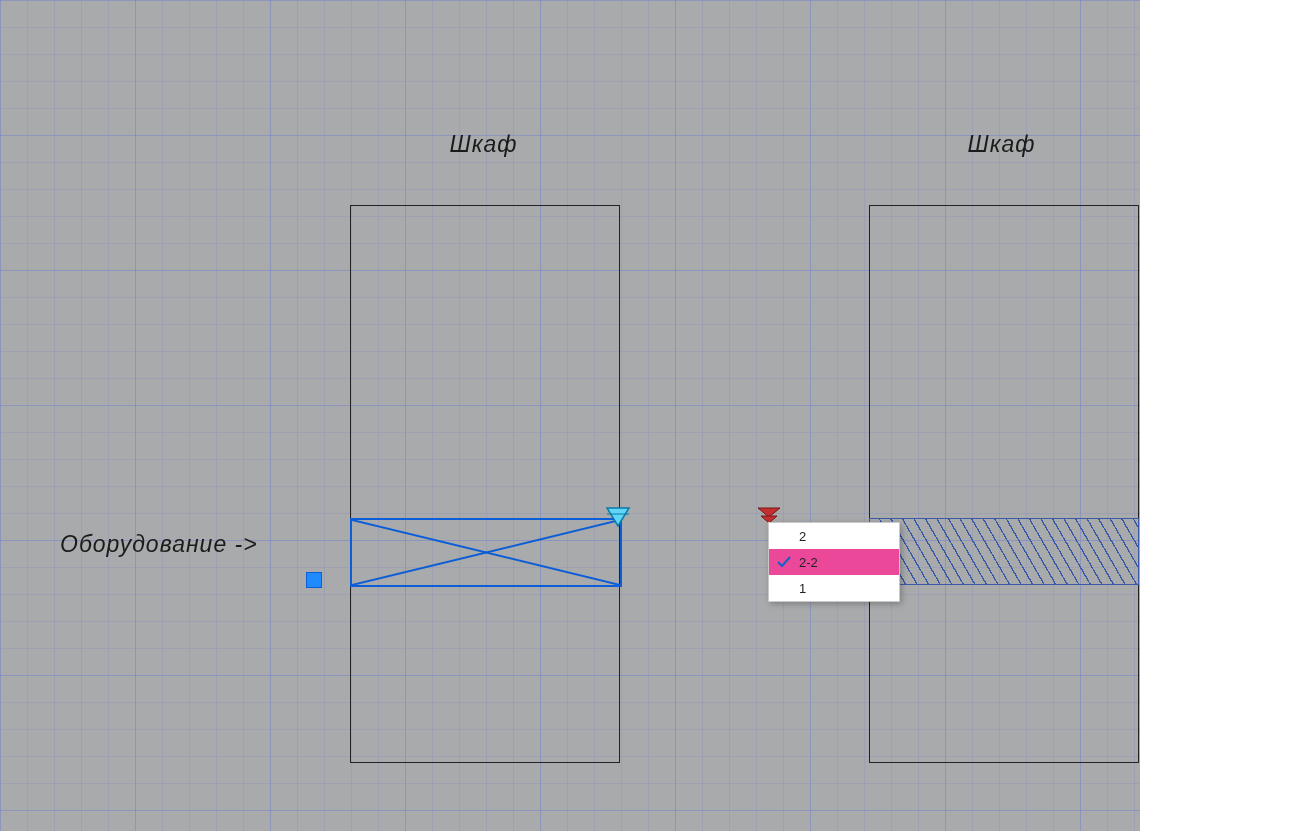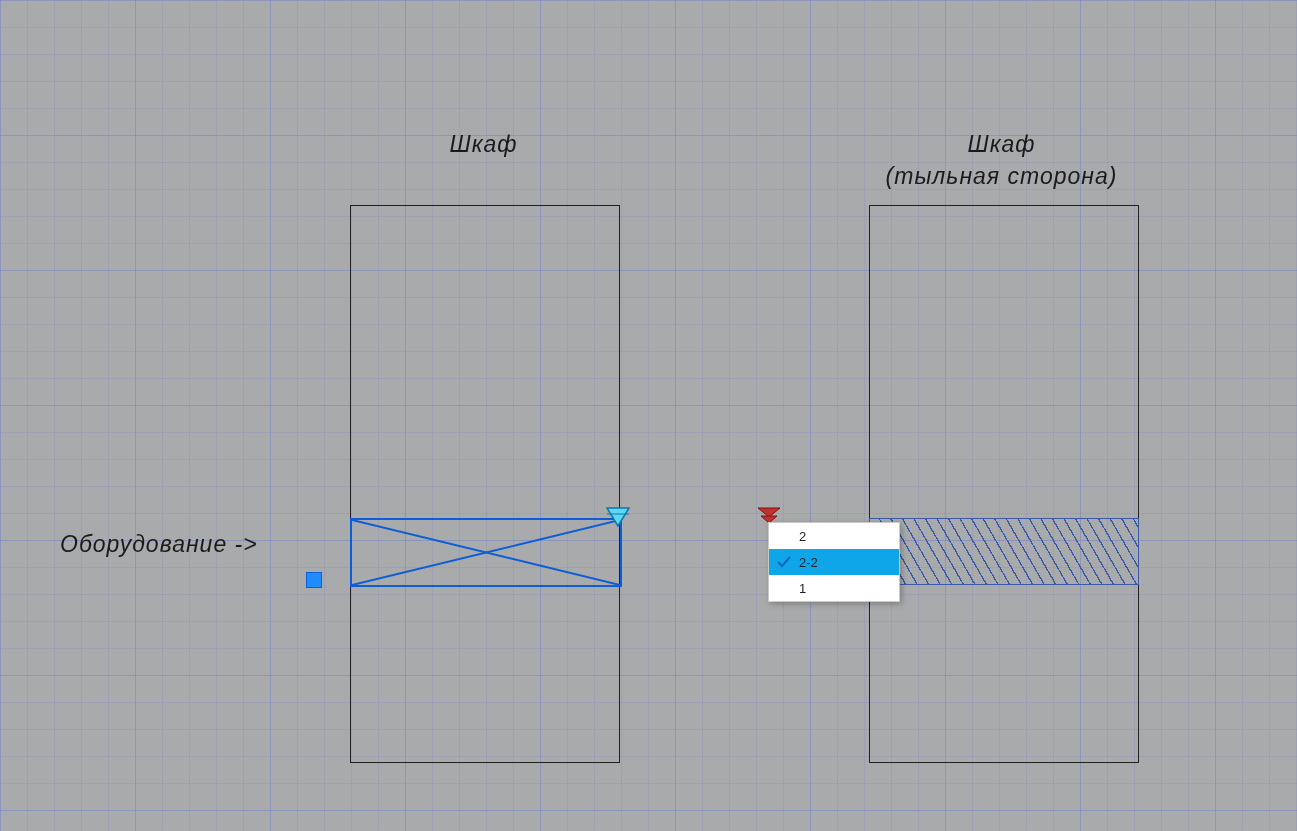--- a/index.html
+++ b/index.html
@@ -1,16 +1,16 @@
 <!DOCTYPE html>
 <html><head>
 <meta charset="utf-8">
 <style>
   html,body{margin:0;padding:0;width:1297px;height:831px;overflow:hidden;font-family:"Segoe UI",Arial,sans-serif;}
-  .canvas{position:relative;width:1297px;height:831px;background:#a9aaab;}
+  .canvas{position:relative;width:1140px;height:831px;background:#a9aaab;}
   
   .grid{position:absolute;inset:0;pointer-events:none;
     background-image:
       linear-gradient(to right, rgba(120,135,200,.25) 1px, transparent 1px),
       linear-gradient(to bottom, rgba(120,135,200,.25) 1px, transparent 1px),
       linear-gradient(to right, rgba(120,135,200,.45) 1px, transparent 1px),
       linear-gradient(to bottom, rgba(120,135,200,.45) 1px, transparent 1px);
     background-size:27px 27px,27px 27px,135px 135px,135px 135px;
     background-position:0 0,0 0,0 0,0 0;
   }
@@ -24,37 +24,36 @@
   .equip-hatch .hatch{position:absolute;inset:0;
     background-image:repeating-linear-gradient(60deg,#3a5aa8 0 1.3px,transparent 1.3px 10px);
   }
   
   .grip{position:absolute;width:14px;height:14px;background:#1f8bff;border:1px solid #0b5ed7;}
   
   .marker{position:absolute;}
   
   .menu{position:absolute;background:#fff;border:1px solid #c9c9c9;box-shadow:2px 2px 6px rgba(0,0,0,.25);font-size:13px;color:#222;}
   .menu-item{display:flex;align-items:center;height:26px;padding:0 18px 0 30px;position:relative;cursor:default;}
-  .menu-item.sel{background:#0ea5e9;}
+  .menu-item.sel{background:#ec4899;}
   .menu-item .chk{position:absolute;left:7px;top:5px;width:16px;height:16px;display:none;}
   .menu-item.sel .chk{display:block;}
 </style>
 </head>
 <body>
 
 <div class="canvas">
   <div class="grid"></div>
 
   <div class="dlabel" style="left:330px;top:128px;width:307px;">
     <div>Шкаф</div>
   </div>
 
   <div class="dlabel" style="left:848px;top:128px;width:307px;">
     <div>Шкаф</div>
-    <div>(тыльная сторона)</div>
   </div>
 
   <div class="dlabel" style="left:60px;top:506px;text-align:right;margin-top:22px;">Оборудование -&gt;</div>
 
   <div class="cabinet" style="left:350px;top:205px;width:268px;height:556px;"></div>
 
   <div class="cabinet" style="left:869px;top:205px;width:268px;height:556px;"></div>
 
   <div class="equip-sel" style="left:350px;top:518px;width:268px;height:65px;">
     <svg viewBox="0 0 268 65" preserveAspectRatio="none">

